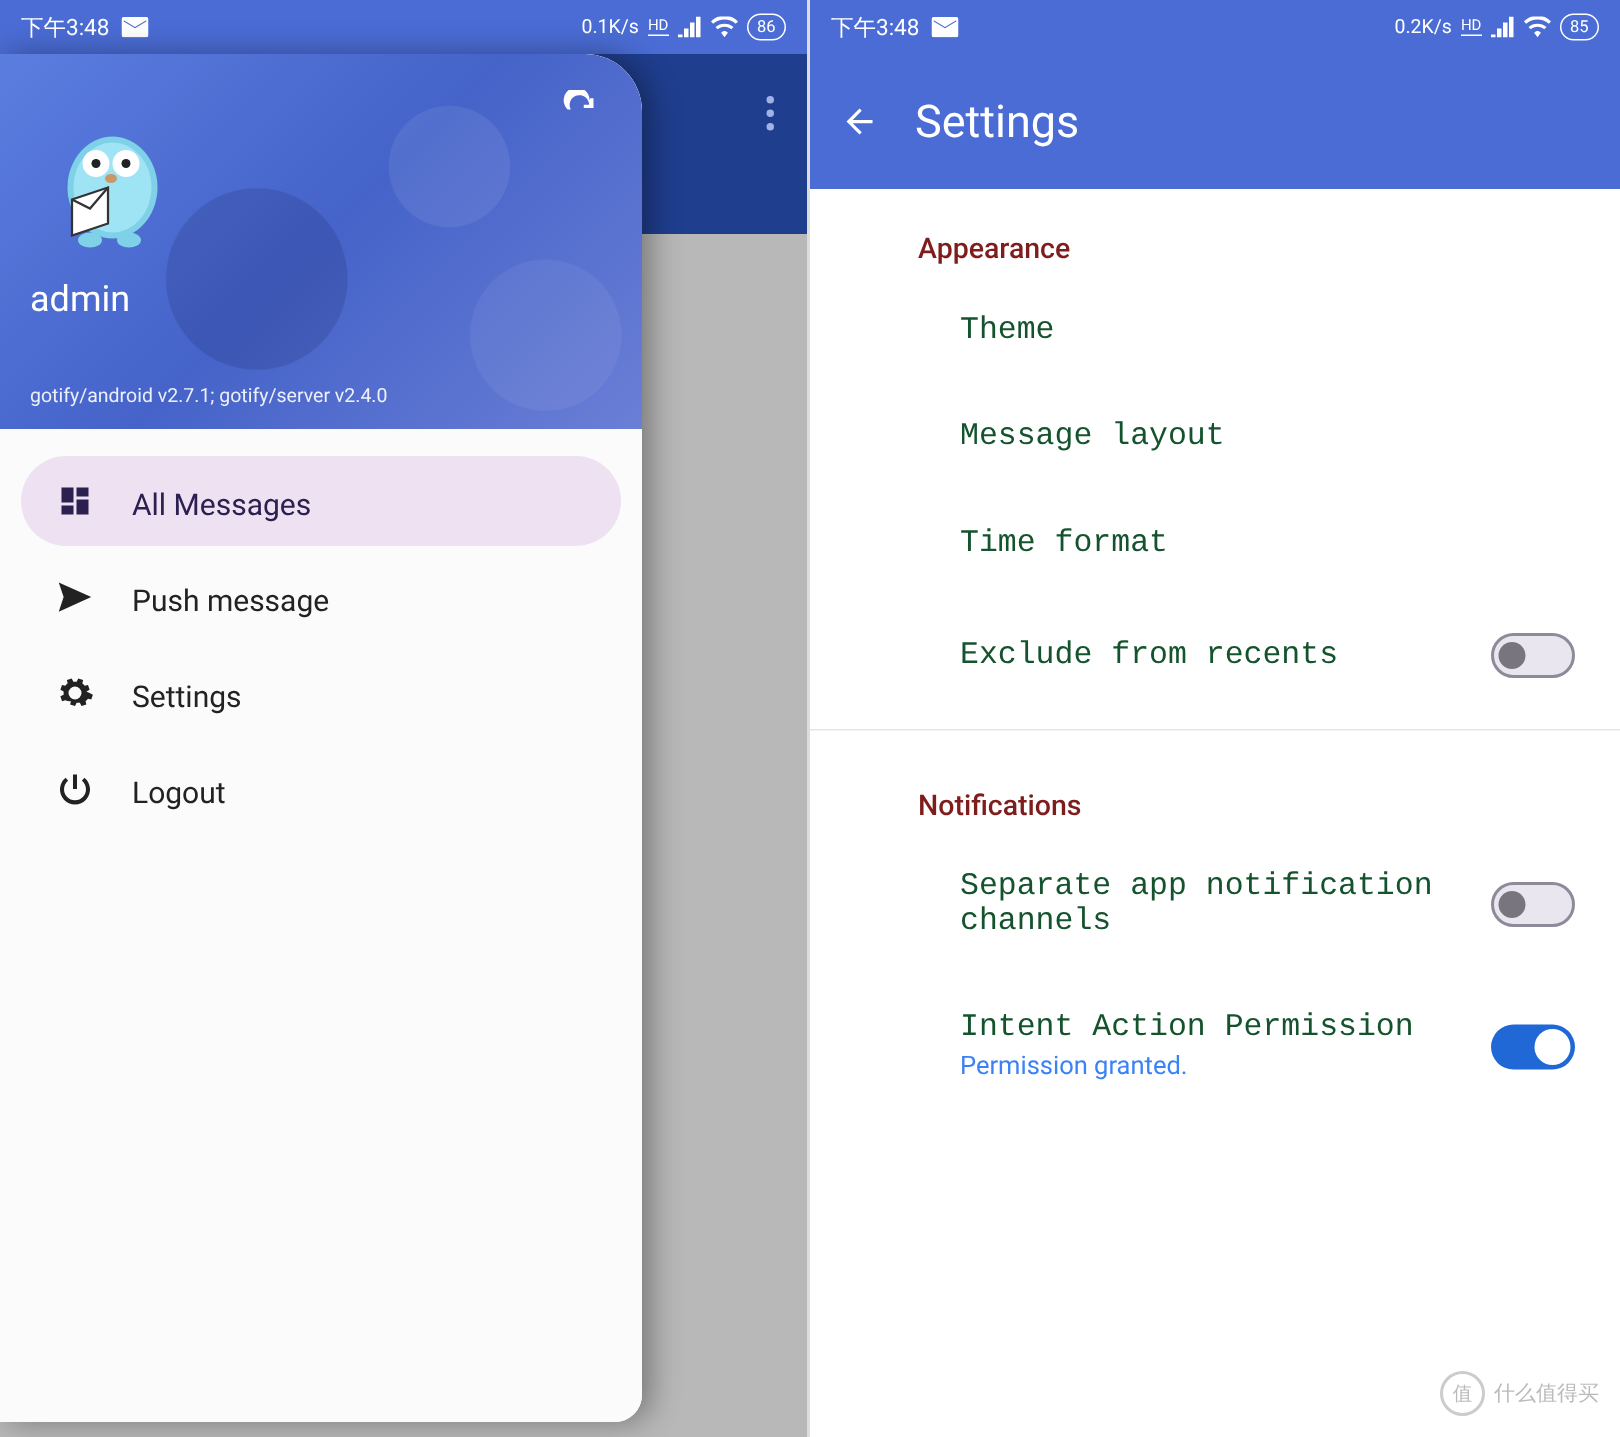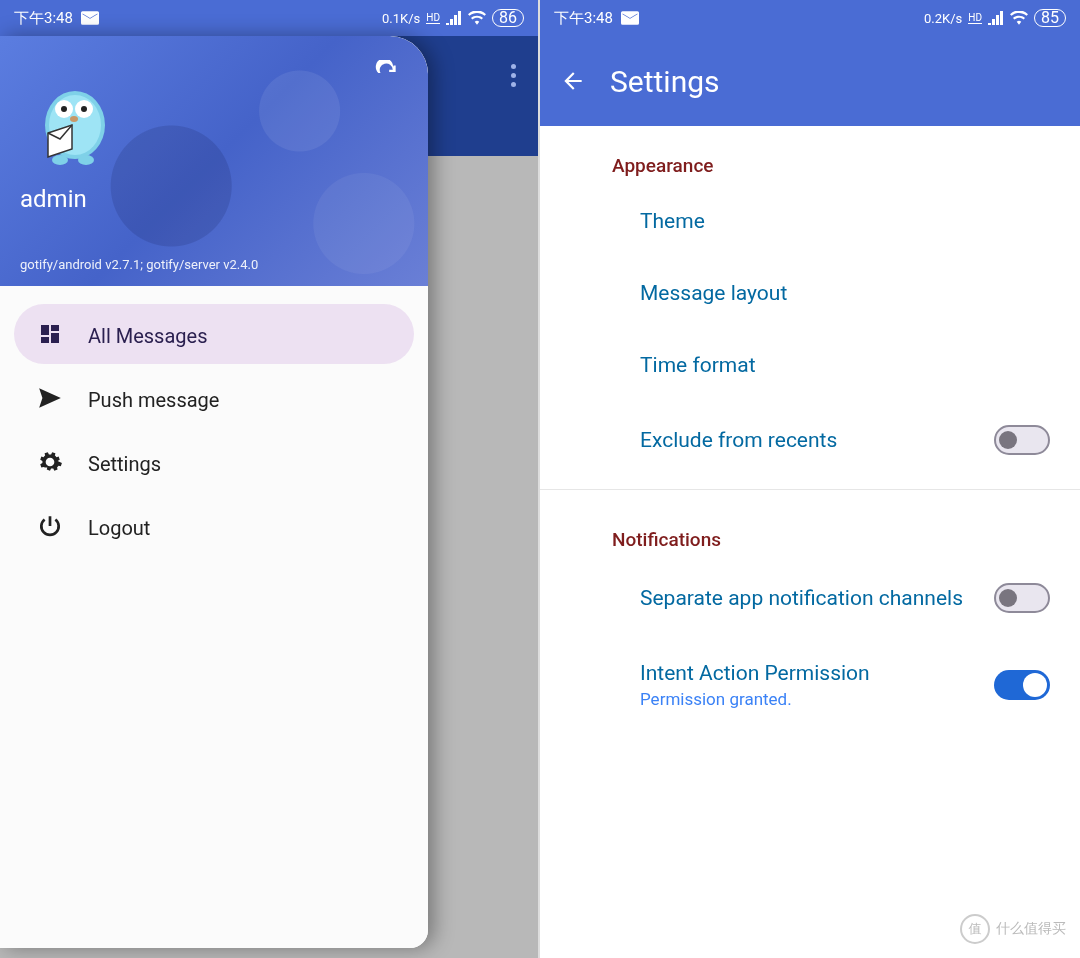--- a/index.html
+++ b/index.html
@@ -30,21 +30,21 @@
     padding: 0 14px;
     font-size: 15px;
   }
   .status-left { display: flex; align-items: center; gap: 8px; }
   .status-right { display: flex; align-items: center; gap: 6px; font-size: 13px; }
   .status-right svg { fill: #fff; }
   .battery-pill {
     border: 1.5px solid #fff;
     border-radius: 10px;
     padding: 0 6px;
-    font-size: 16px;
+    font-size: 11px;
     line-height: 16px;
   }
   
   .left-backdrop {
     position: absolute;
     top: 36px; left: 0; right: 0; bottom: 0;
     background: linear-gradient(#1f3e8e 0%, #1f3e8e 120px, #b8b8b8 120px, #b8b8b8 100%);
   }
   .left-backdrop .kebab {
     position: absolute; top: 28px; right: 22px;
@@ -148,21 +148,21 @@
     font-weight: 500;
   }
   .setting-row {
     display: flex;
     align-items: center;
     justify-content: space-between;
     padding: 24px 30px 24px 100px;
     cursor: pointer;
   }
   .setting-row .txt { flex: 1; }
-  .setting-row .title { font-size: 21px; color: #0369a1; }
+  .setting-row .title { font-size: 21px; color: #14532d; font-family: Liberation Mono, monospace; }
   .setting-row .sub { font-size: 17px; color: #3b82f6; margin-top: 4px; }
   .divider { height: 1px; background: #e6e6e6; margin: 10px 0; }
   .toggle {
     width: 56px; height: 30px;
     border-radius: 15px;
     position: relative;
     flex-shrink: 0;
   }
   .toggle.off {
     background: #e9e6ef;

